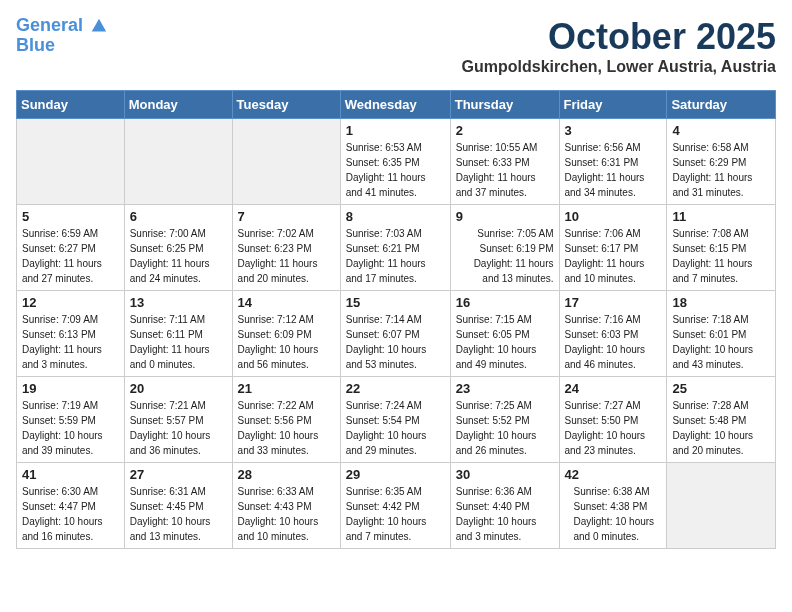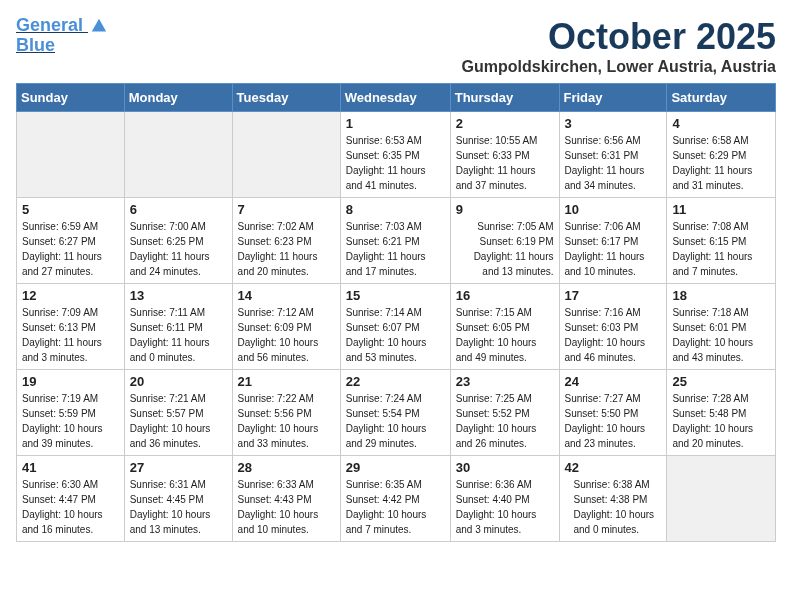--- a/index.html
+++ b/index.html
@@ -13,33 +13,32 @@
     .header-logo {
       display: flex;
       align-items: center;
       margin-bottom: 4px;
     }
     .logo-text {
       font-size: 18px;
       font-weight: bold;
       color: #1a3a5c;
       line-height: 1.1;
-      text-decoration: underline;
     }
     .logo-text span {
       color: #4a90d9;
     }
     .logo-icon {
       width: 18px;
       height: 18px;
       margin-left: 2px;
     }
     .title-area {
       text-align: right;
-      margin-bottom: 1px;
+      margin-bottom: 8px;
     }
     .month-title {
       font-size: 36px;
       font-weight: bold;
       color: #1a3a5c;
     }
     .location-title {
       font-size: 16px;
       color: #333;
       font-weight: bold;

